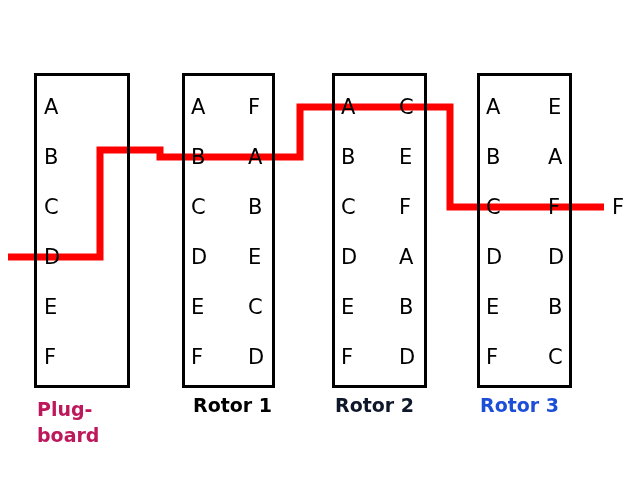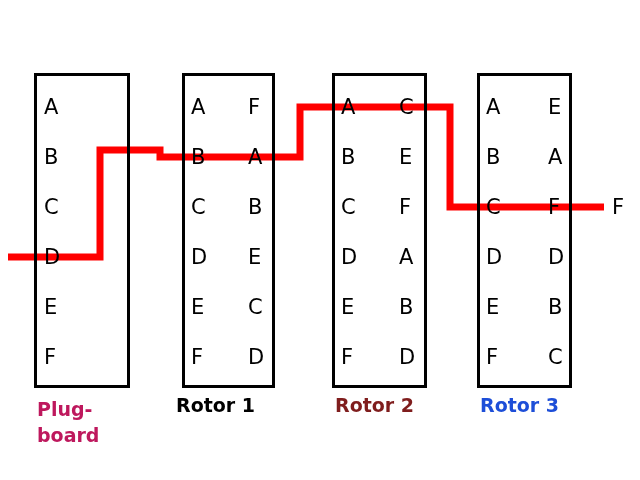--- a/index.html
+++ b/index.html
@@ -76,35 +76,35 @@
       <div class="rotor-letter" style="left: 191px; top: 207px; color: rgb(0, 0, 0);">C</div>
       <div class="rotor-letter" style="left: 191px; top: 257px; color: rgb(0, 0, 0);">D</div>
       <div class="rotor-letter" style="left: 191px; top: 307px; color: rgb(0, 0, 0);">E</div>
       <div class="rotor-letter" style="left: 191px; top: 357px; color: rgb(0, 0, 0);">F</div>
       <div class="rotor-letter" style="left: 248px; top: 107px; color: rgb(0, 0, 0);">F</div>
       <div class="rotor-letter" style="left: 248px; top: 157px; color: rgb(0, 0, 0);">A</div>
       <div class="rotor-letter" style="left: 248px; top: 207px; color: rgb(0, 0, 0);">B</div>
       <div class="rotor-letter" style="left: 248px; top: 257px; color: rgb(0, 0, 0);">E</div>
       <div class="rotor-letter" style="left: 248px; top: 307px; color: rgb(0, 0, 0);">C</div>
       <div class="rotor-letter" style="left: 248px; top: 357px; color: rgb(0, 0, 0);">D</div>
-      <div class="unit-caption" style="left: 176px; top: 393px; color: rgb(0, 0, 0);">Rotor 1</div>
+      <div class="unit-caption" style="left: 193px; top: 393px; color: rgb(0, 0, 0);">Rotor 1</div>
       <div class="unit-box" style="left: 332px; top: 73px; width: 95px; height: 315px; border-color: rgb(0, 0, 0);"></div>
       <div class="rotor-letter" style="left: 341px; top: 107px; color: rgb(0, 0, 0);">A</div>
       <div class="rotor-letter" style="left: 341px; top: 157px; color: rgb(0, 0, 0);">B</div>
       <div class="rotor-letter" style="left: 341px; top: 207px; color: rgb(0, 0, 0);">C</div>
       <div class="rotor-letter" style="left: 341px; top: 257px; color: rgb(0, 0, 0);">D</div>
       <div class="rotor-letter" style="left: 341px; top: 307px; color: rgb(0, 0, 0);">E</div>
       <div class="rotor-letter" style="left: 341px; top: 357px; color: rgb(0, 0, 0);">F</div>
       <div class="rotor-letter" style="left: 399px; top: 107px; color: rgb(0, 0, 0);">C</div>
       <div class="rotor-letter" style="left: 399px; top: 157px; color: rgb(0, 0, 0);">E</div>
       <div class="rotor-letter" style="left: 399px; top: 207px; color: rgb(0, 0, 0);">F</div>
       <div class="rotor-letter" style="left: 399px; top: 257px; color: rgb(0, 0, 0);">A</div>
       <div class="rotor-letter" style="left: 399px; top: 307px; color: rgb(0, 0, 0);">B</div>
       <div class="rotor-letter" style="left: 399px; top: 357px; color: rgb(0, 0, 0);">D</div>
-      <div class="unit-caption" style="left: 335px; top: 393px; color: #7f1d1d;">Rotor 2</div>
+      <div class="unit-caption" style="left: 335px; top: 393px; color: #0f172a;">Rotor 2</div>
       <div class="unit-box" style="left: 477px; top: 73px; width: 95px; height: 315px; border-color: rgb(0, 0, 0);"></div>
       <div class="rotor-letter" style="left: 486px; top: 107px; color: rgb(0, 0, 0);">A</div>
       <div class="rotor-letter" style="left: 486px; top: 157px; color: rgb(0, 0, 0);">B</div>
       <div class="rotor-letter" style="left: 486px; top: 207px; color: rgb(0, 0, 0);">C</div>
       <div class="rotor-letter" style="left: 486px; top: 257px; color: rgb(0, 0, 0);">D</div>
       <div class="rotor-letter" style="left: 486px; top: 307px; color: rgb(0, 0, 0);">E</div>
       <div class="rotor-letter" style="left: 486px; top: 357px; color: rgb(0, 0, 0);">F</div>
       <div class="rotor-letter" style="left: 548px; top: 107px; color: rgb(0, 0, 0);">E</div>
       <div class="rotor-letter" style="left: 548px; top: 157px; color: rgb(0, 0, 0);">A</div>
       <div class="rotor-letter" style="left: 548px; top: 207px; color: rgb(0, 0, 0);">F</div>

